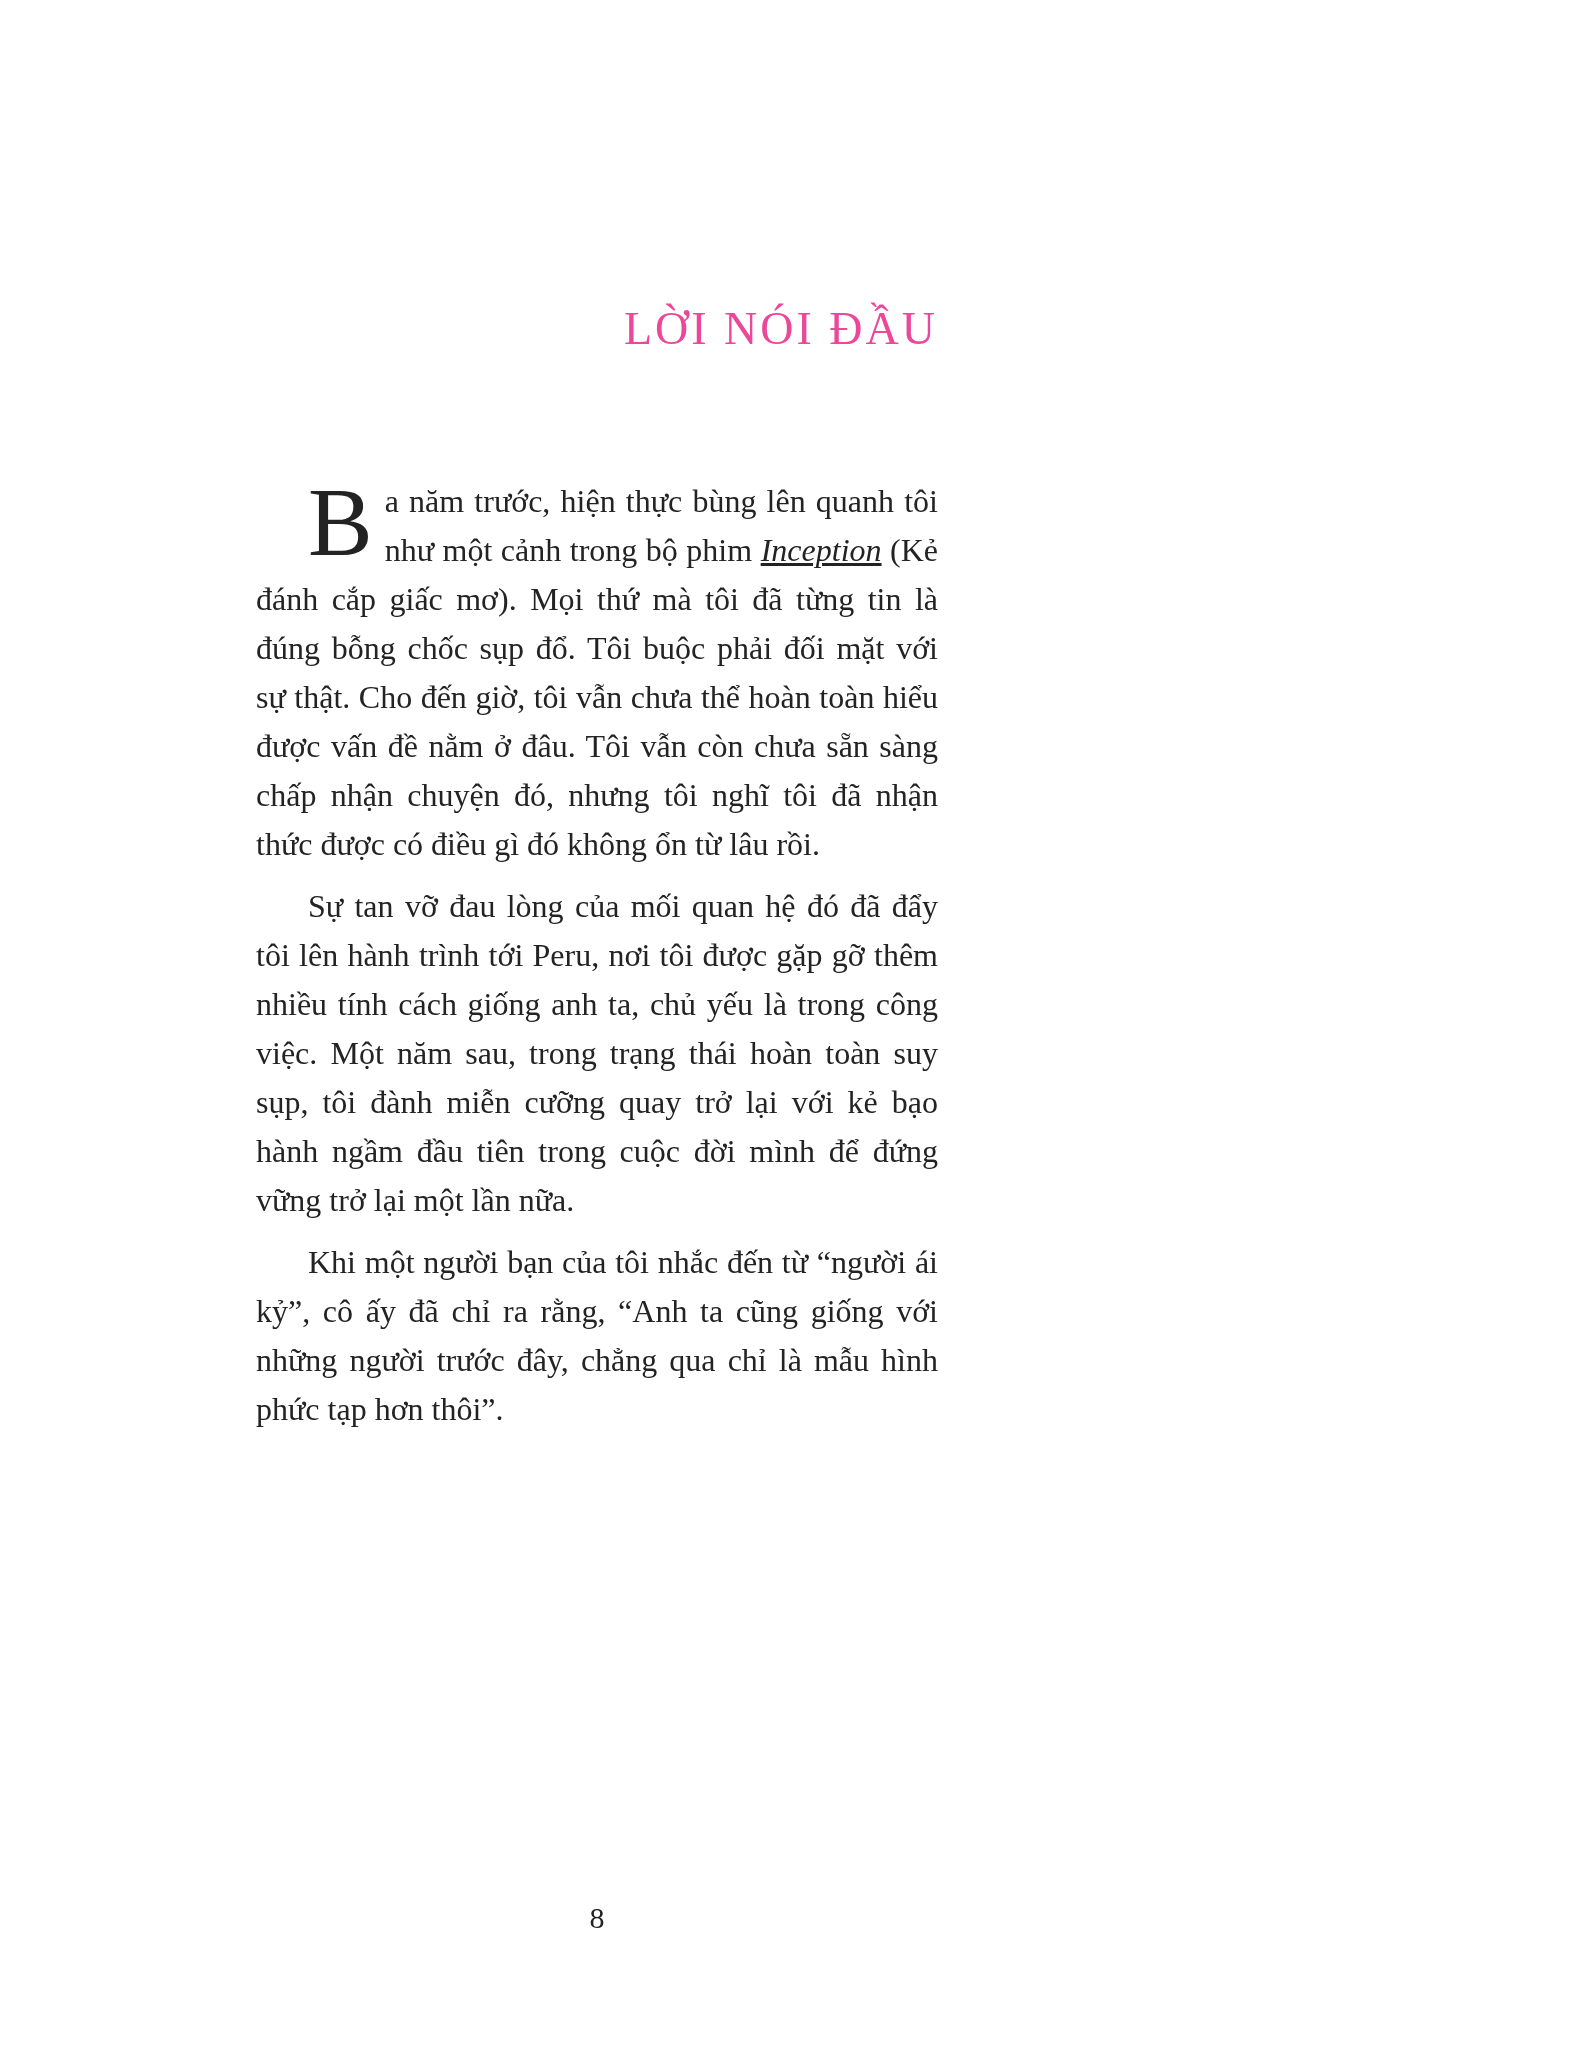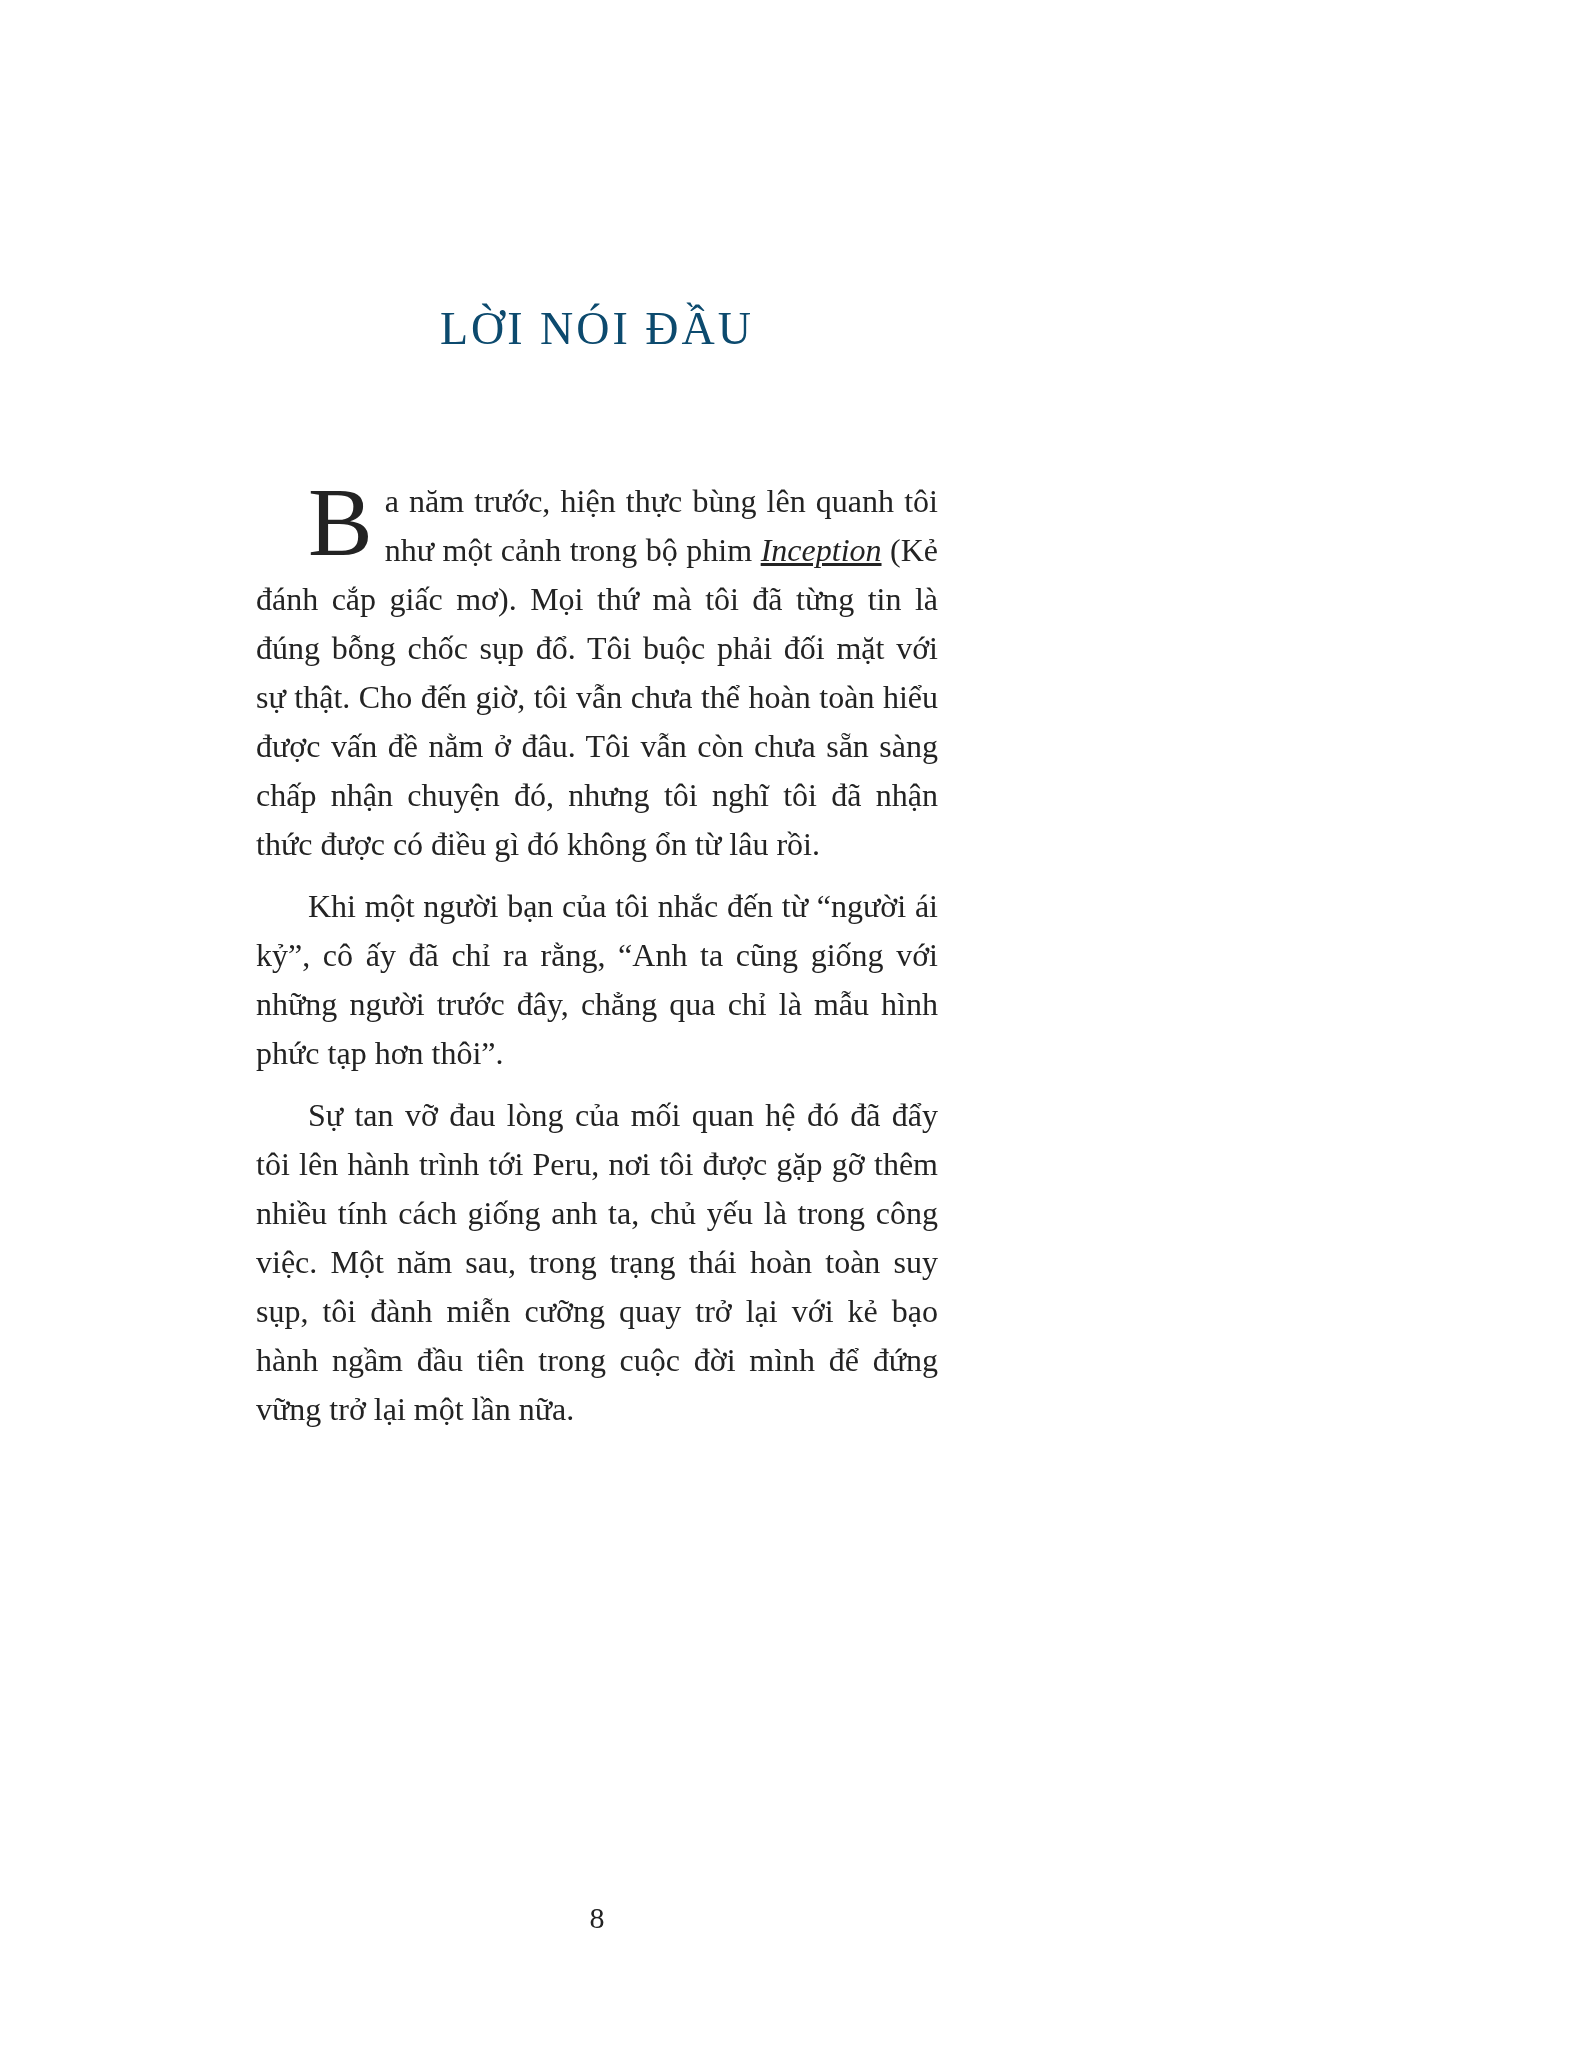--- a/index.html
+++ b/index.html
@@ -27,25 +27,25 @@
     }
 
     .text-block {
       position: absolute;
       left: 256px;
       top: 302px;
       width: 682px;
     }
 
     .chapter-title {
-      text-align: center;
+      text-align: right;
       font-size: 46px;
       font-weight: normal;
       letter-spacing: 3px;
-      color: #0c4a6e;
+      color: #ec4899;
       margin-bottom: 122px;
       white-space: nowrap;
     }
 
     .body-text p {
       font-size: 32px;
       line-height: 49px;
       text-align: justify;
       color: #232323;
       margin-bottom: 13px;
@@ -84,23 +84,23 @@
   <div class="text-block">
 
     <h1 class="chapter-title">LỜI NÓI ĐẦU</h1>
 
     <div class="body-text">
 
       <p>
         <span class="drop-cap">B</span><span>a năm trước, hiện thực bùng lên quanh tôi như một cảnh trong bộ phim </span><span class="italic">Inception</span><span> (Kẻ đánh cắp giấc mơ). Mọi thứ mà tôi đã từng tin là đúng bỗng chốc sụp đổ. Tôi buộc phải đối mặt với sự thật. Cho đến giờ, tôi vẫn chưa thể hoàn toàn hiểu được vấn đề nằm ở đâu. Tôi vẫn còn chưa sẵn sàng chấp nhận chuyện đó, nhưng tôi nghĩ tôi đã nhận thức được có điều gì đó không ổn từ lâu rồi.</span>
       </p>
 
+      <p class="indented">Sự tan vỡ đau lòng của mối quan hệ đó đã đẩy tôi lên hành trình tới Peru, nơi tôi được gặp gỡ thêm nhiều tính cách giống anh ta, chủ yếu là trong công việc. Một năm sau, trong trạng thái hoàn toàn suy sụp, tôi đành miễn cưỡng quay trở lại với kẻ bạo hành ngầm đầu tiên trong cuộc đời mình để đứng vững trở lại một lần nữa.</p>
+
       <p class="indented">Khi một người bạn của tôi nhắc đến từ “người ái kỷ”, cô ấy đã chỉ ra rằng, “Anh ta cũng giống với những người trước đây, chẳng qua chỉ là mẫu hình phức tạp hơn thôi”.</p>
-
-      <p class="indented">Sự tan vỡ đau lòng của mối quan hệ đó đã đẩy tôi lên hành trình tới Peru, nơi tôi được gặp gỡ thêm nhiều tính cách giống anh ta, chủ yếu là trong công việc. Một năm sau, trong trạng thái hoàn toàn suy sụp, tôi đành miễn cưỡng quay trở lại với kẻ bạo hành ngầm đầu tiên trong cuộc đời mình để đứng vững trở lại một lần nữa.</p>
 
     </div>
 
   </div>
 
   <div class="page-number">8</div>
 
 </div>
 
 </body></html>

